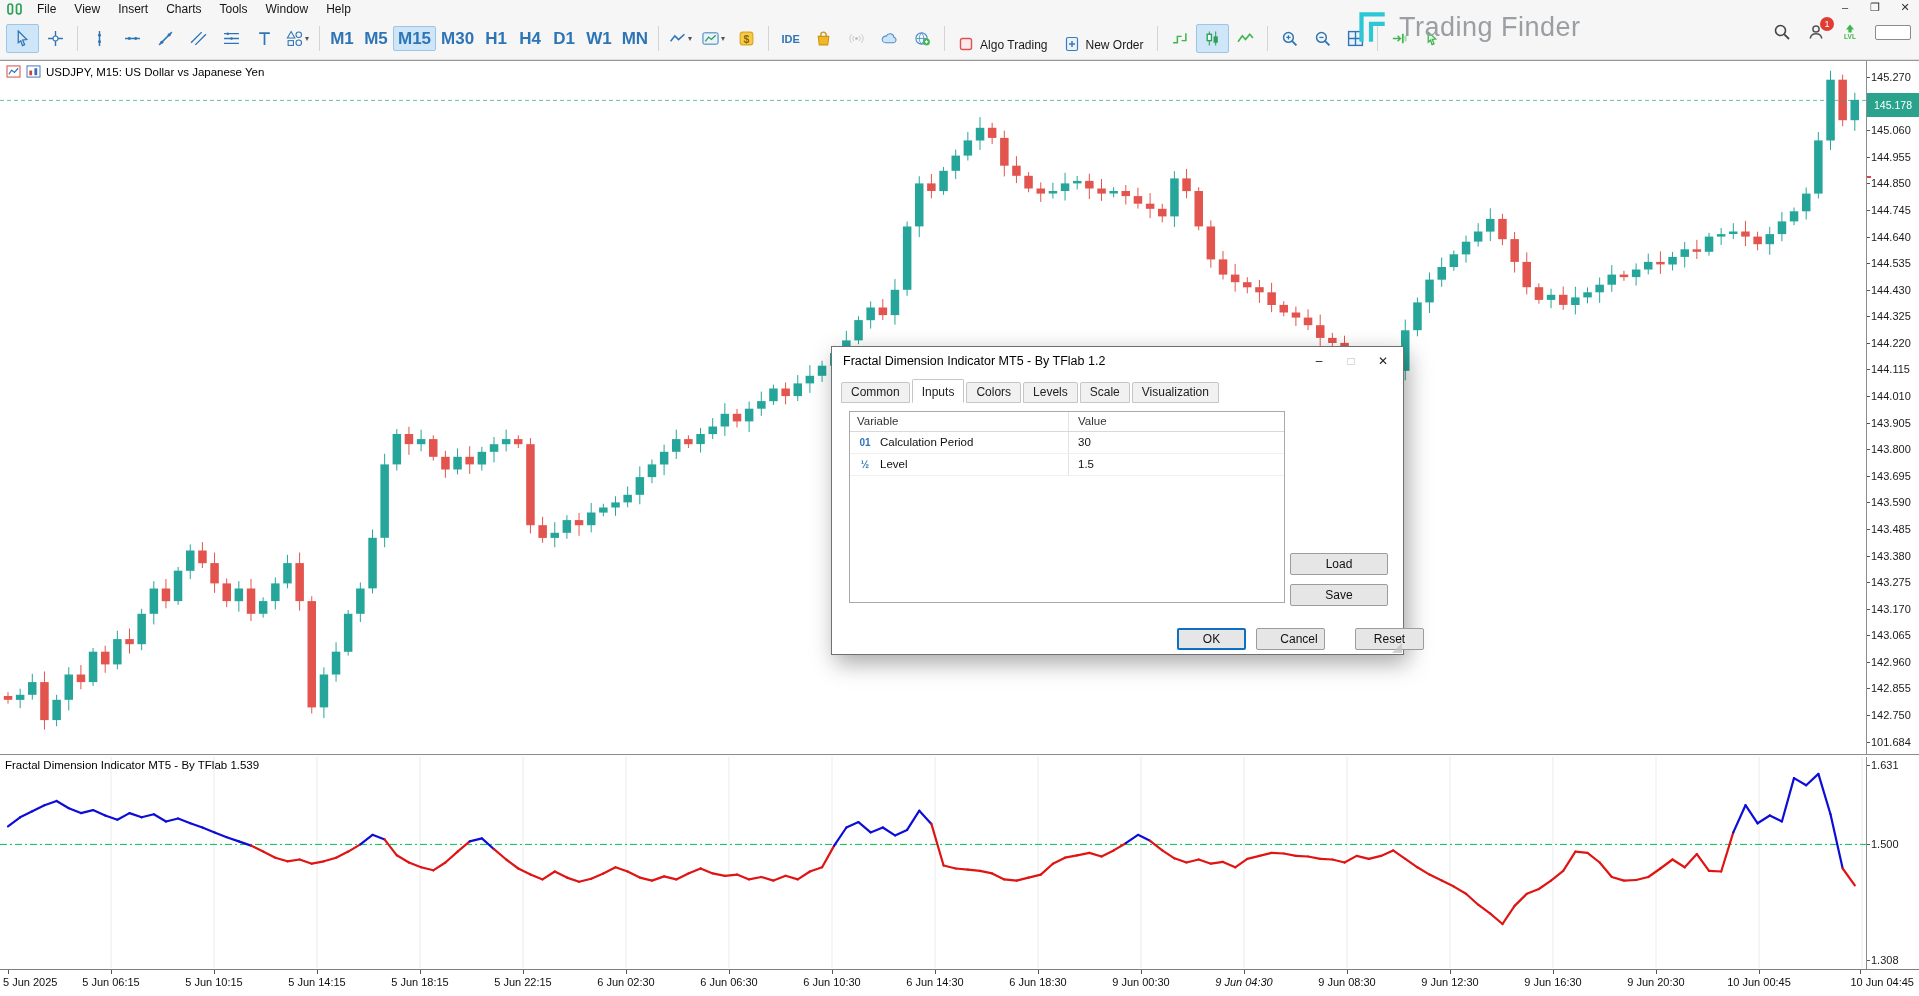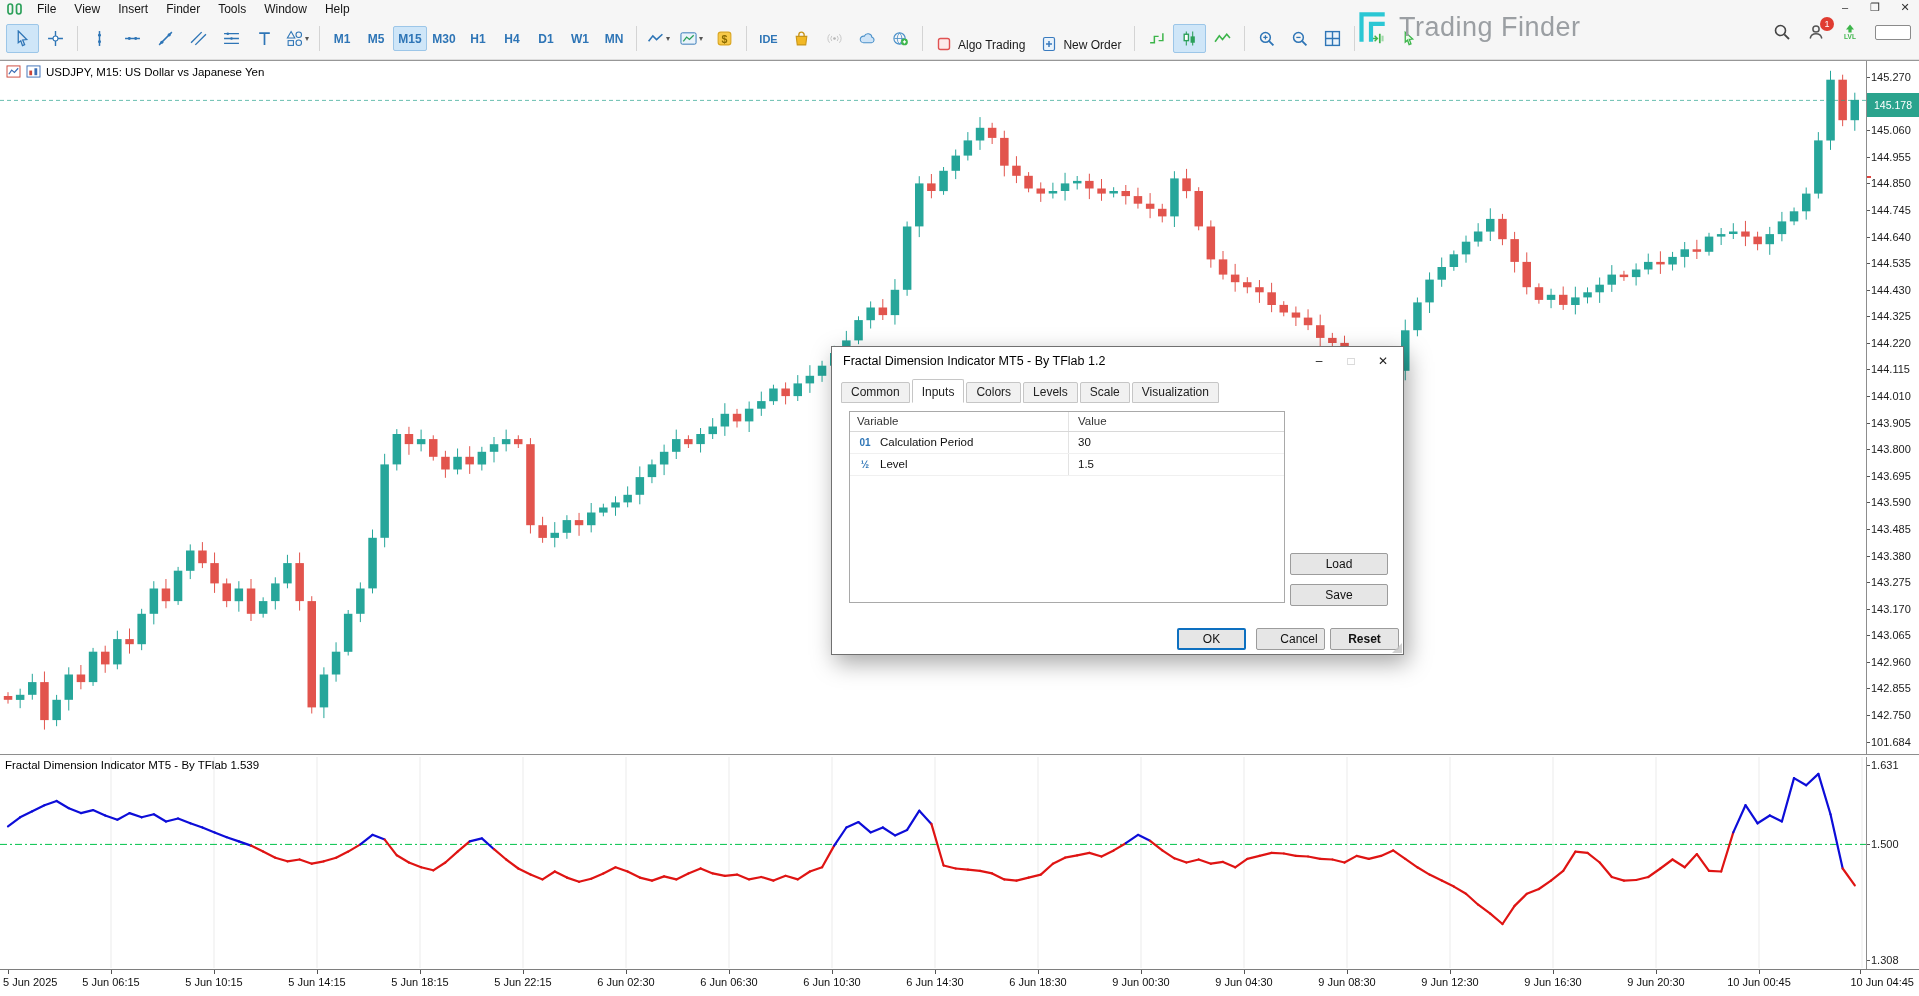--- a/index.html
+++ b/index.html
@@ -14,21 +14,21 @@
   
   #toolbar{position:absolute;left:0;top:18px;width:1919px;height:42px;background:#f6f6f6;
            border-bottom:1px solid #dedede;display:flex;align-items:center;padding-left:6px;box-sizing:border-box;}
   .tbtn{height:27px;min-width:27px;display:flex;align-items:center;justify-content:center;
         border:1px solid transparent;border-radius:2px;padding:0 2px;}
   .tbtn.selected{background:#cfe6f8;border-color:#9cc6e8;}
   .tbtn svg{width:17px;height:17px;display:block;}
   .dd{font-size:8px;color:#555;margin-left:2px;}
   .tsep{width:1px;height:25px;background:#d4d4d4;margin:0 5px;flex:0 0 1px;}
   .tfbtn{min-width:24px;height:23px;display:flex;align-items:center;justify-content:center;
-         color:#2e75b6;font-size:12px;font-weight:600;border-radius:2px;padding:0 4px;border:1px solid transparent;}
+         color:#2e75b6;font-size:17px;font-weight:600;border-radius:2px;padding:0 4px;border:1px solid transparent;}
   .tfbtn.selected{background:#cfe6f8;border-color:#9cc6e8;}
   .actbtn{display:flex;align-items:flex-end;gap:6px;font-size:12px;color:#1a1a1a;padding:0 8px;height:27px;}
   .actbtn svg{width:16px;height:16px;}
   
   #watermark{position:absolute;left:1352px;top:8px;display:flex;align-items:center;gap:9px;}
   #watermark svg{width:38px;height:38px;}
   .wm-text{font-size:27px;color:#9b9fa3;font-weight:500;letter-spacing:.5px;}
   
   #status-cluster{position:absolute;right:8px;top:20px;display:flex;align-items:center;gap:16px;height:24px;}
   .sbtn{position:relative;display:flex;align-items:center;justify-content:center;}
@@ -74,41 +74,41 @@
   .c1{flex:0 0 211px;padding-left:7px;display:flex;gap:7px;align-items:center;overflow:hidden;}
   .c2{flex:1;padding-left:9px;border-left:1px solid #e3e3e3;overflow:hidden;}
   .row-ico{color:#2e75b6;font-size:10px;font-weight:700;width:16px;text-align:center;flex:0 0 16px;}
   .row-ico svg{width:12px;height:12px;vertical-align:middle;}
   .wbtn{position:absolute;width:98px;height:22px;background:#e6e6e6;border:1px solid #9c9c9c;
         border-radius:2px;font-size:12px;font-family:"Liberation Sans",sans-serif;color:#111;}
   .dlg-load{left:458px;top:206px;}
   .dlg-save{left:458px;top:237px;}
   .dlg-ok{left:345px;top:281px;width:69px;border:2px solid #0e70c0;}
   .dlg-cancel{left:424px;top:281px;width:69px;padding-left:23px;}
-  .dlg-reset{left:498px;top:281px;width:69px;font-weight:bold;}
+  .dlg-reset{left:523px;top:281px;width:69px;}
   .grip{position:absolute;right:1px;bottom:1px;width:0;height:0;border-style:solid;
         border-width:0 0 10px 10px;border-color:transparent transparent #c4c4c4 transparent;opacity:.8;}
 </style>
 </head>
 <body>
 
 <div id="app">
 
   <div id="menubar">
     <span style="display:flex;margin-right:4px;">
       <svg width="18" height="14" viewBox="0 0 18 14">
           <rect x="2" y="2" width="4.5" height="10" rx="2.2" fill="none" stroke="#2ca05a" stroke-width="1.7"></rect>
           <rect x="10.5" y="2" width="4.5" height="10" rx="2.2" fill="none" stroke="#2ca05a" stroke-width="1.7"></rect>
         </svg>
     </span>
     <span id="menu-items" style="display:flex;">
         <span class="menu-item">File</span>
         <span class="menu-item">View</span>
         <span class="menu-item">Insert</span>
-        <span class="menu-item">Finder</span>
+        <span class="menu-item">Charts</span>
         <span class="menu-item">Tools</span>
         <span class="menu-item">Window</span>
         <span class="menu-item">Help</span>
       </span>
     <span id="win-controls">
       <span>–</span>
       <span>❐</span>
       <span>✕</span>
     </span>
   </div>
@@ -966,21 +966,21 @@
         <div class="timelabel" style="left: 729px;">6 Jun 06:30</div>
         <div class="ttick" style="left: 832px;"></div>
         <div class="timelabel" style="left: 832px;">6 Jun 10:30</div>
         <div class="ttick" style="left: 935px;"></div>
         <div class="timelabel" style="left: 935px;">6 Jun 14:30</div>
         <div class="ttick" style="left: 1038px;"></div>
         <div class="timelabel" style="left: 1038px;">6 Jun 18:30</div>
         <div class="ttick" style="left: 1141px;"></div>
         <div class="timelabel" style="left: 1141px;">9 Jun 00:30</div>
         <div class="ttick" style="left: 1244px;"></div>
-        <div class="timelabel" style="left: 1244px;">9 Jun 04:30</div>
+        <div class="timelabel" style="left: 1244px; font-style: italic;">9 Jun 04:30</div>
         <div class="ttick" style="left: 1347px;"></div>
         <div class="timelabel" style="left: 1347px;">9 Jun 08:30</div>
         <div class="ttick" style="left: 1450px;"></div>
         <div class="timelabel" style="left: 1450px;">9 Jun 12:30</div>
         <div class="ttick" style="left: 1553px;"></div>
         <div class="timelabel" style="left: 1553px;">9 Jun 16:30</div>
         <div class="ttick" style="left: 1656px;"></div>
         <div class="timelabel" style="left: 1656px;">9 Jun 20:30</div>
         <div class="ttick" style="left: 1759px;"></div>
         <div class="timelabel" style="left: 1759px;">10 Jun 00:45</div>

